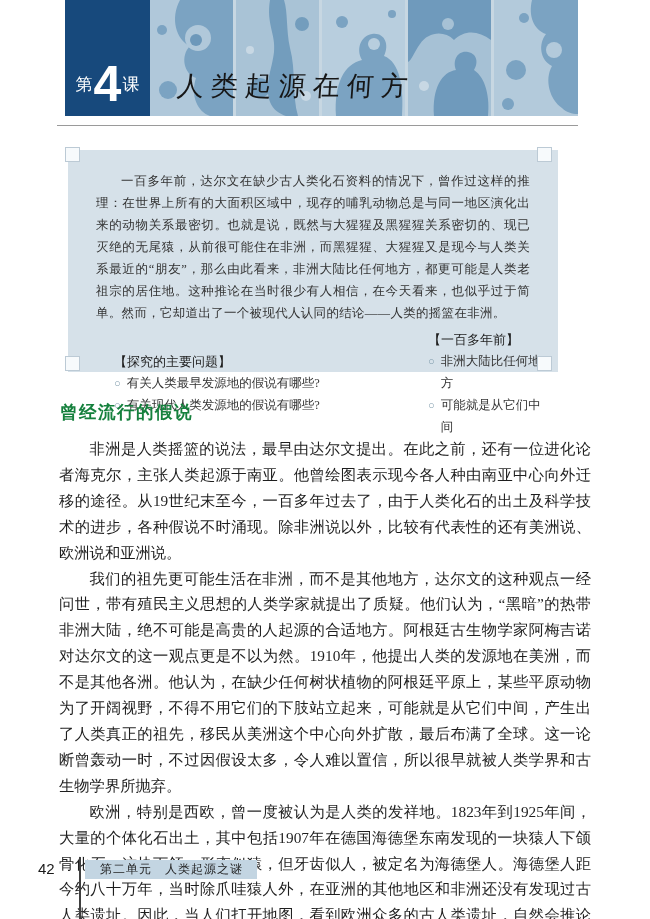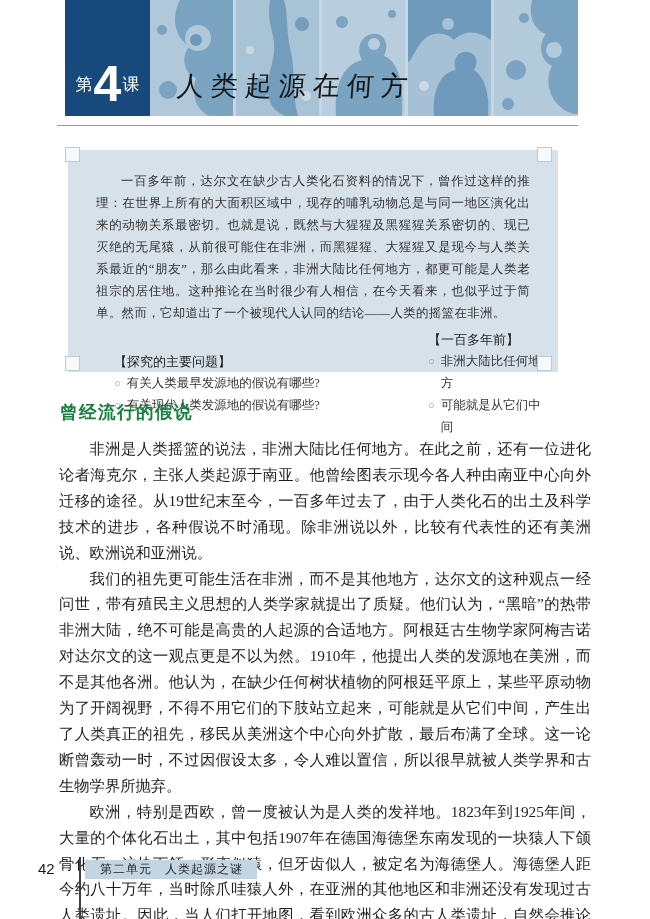--- a/index.html
+++ b/index.html
@@ -184,21 +184,21 @@
             <span>可能就是从它们中间</span>
           </li>
         </ul>
       </div>
     </div>
   </div>
 
   <h2 class="section-heading">曾经流行的假说</h2>
 
   <div class="body-text">
-    <p>非洲是人类摇篮的说法，非洲大陆比任何地方。在此之前，还有一位进化论者海克尔，主张人类起源于南亚。他曾绘图表示现今各人种由南亚中心向外迁移的途径。从19世纪末至今，一百多年过去了，由于人类化石的出土及科学技术的进步，各种假说不时涌现。除非洲说以外，比较有代表性的还有美洲说、欧洲说和亚洲说。</p>
+    <p>非洲是人类摇篮的说法，最早由达尔文提出。在此之前，还有一位进化论者海克尔，主张人类起源于南亚。他曾绘图表示现今各人种由南亚中心向外迁移的途径。从19世纪末至今，一百多年过去了，由于人类化石的出土及科学技术的进步，各种假说不时涌现。除非洲说以外，比较有代表性的还有美洲说、欧洲说和亚洲说。</p>
     <p>我们的祖先更可能生活在非洲，而不是其他地方，达尔文的这种观点一经问世，带有殖民主义思想的人类学家就提出了质疑。他们认为，“黑暗”的热带非洲大陆，绝不可能是高贵的人起源的合适地方。阿根廷古生物学家阿梅吉诺对达尔文的这一观点更是不以为然。1910年，他提出人类的发源地在美洲，而不是其他各洲。他认为，在缺少任何树状植物的阿根廷平原上，某些平原动物为了开阔视野，不得不用它们的下肢站立起来，可能就是从它们中间，产生出了人类真正的祖先，移民从美洲这个中心向外扩散，最后布满了全球。这一论断曾轰动一时，不过因假设太多，令人难以置信，所以很早就被人类学界和古生物学界所抛弃。</p>
     <p>欧洲，特别是西欧，曾一度被认为是人类的发祥地。1823年到1925年间，大量的个体化石出土，其中包括1907年在德国海德堡东南发现的一块猿人下颌骨化石。这块下颌，形态似猿，但牙齿似人，被定名为海德堡人。海德堡人距今约八十万年，当时除爪哇猿人外，在亚洲的其他地区和非洲还没有发现过古人类遗址。因此，当人们打开地图，看到欧洲众多的古人类遗址，自然会推论出欧洲起源说。20世纪前期，曾出现过拼凑早期人类化石“辟尔唐人”的骗局，令许多人更相信人类起源的中心在欧洲。然而，随着亚非两地更多人类早期化石的出土，人类摇篮欧洲说逐渐退出了舞台。</p>
   </div>
 
   <div class="page-num">42</div>
   <div class="footer-vline"></div>
   <div class="unit-label">第二单元　人类起源之谜</div>
 
 </div>
 

